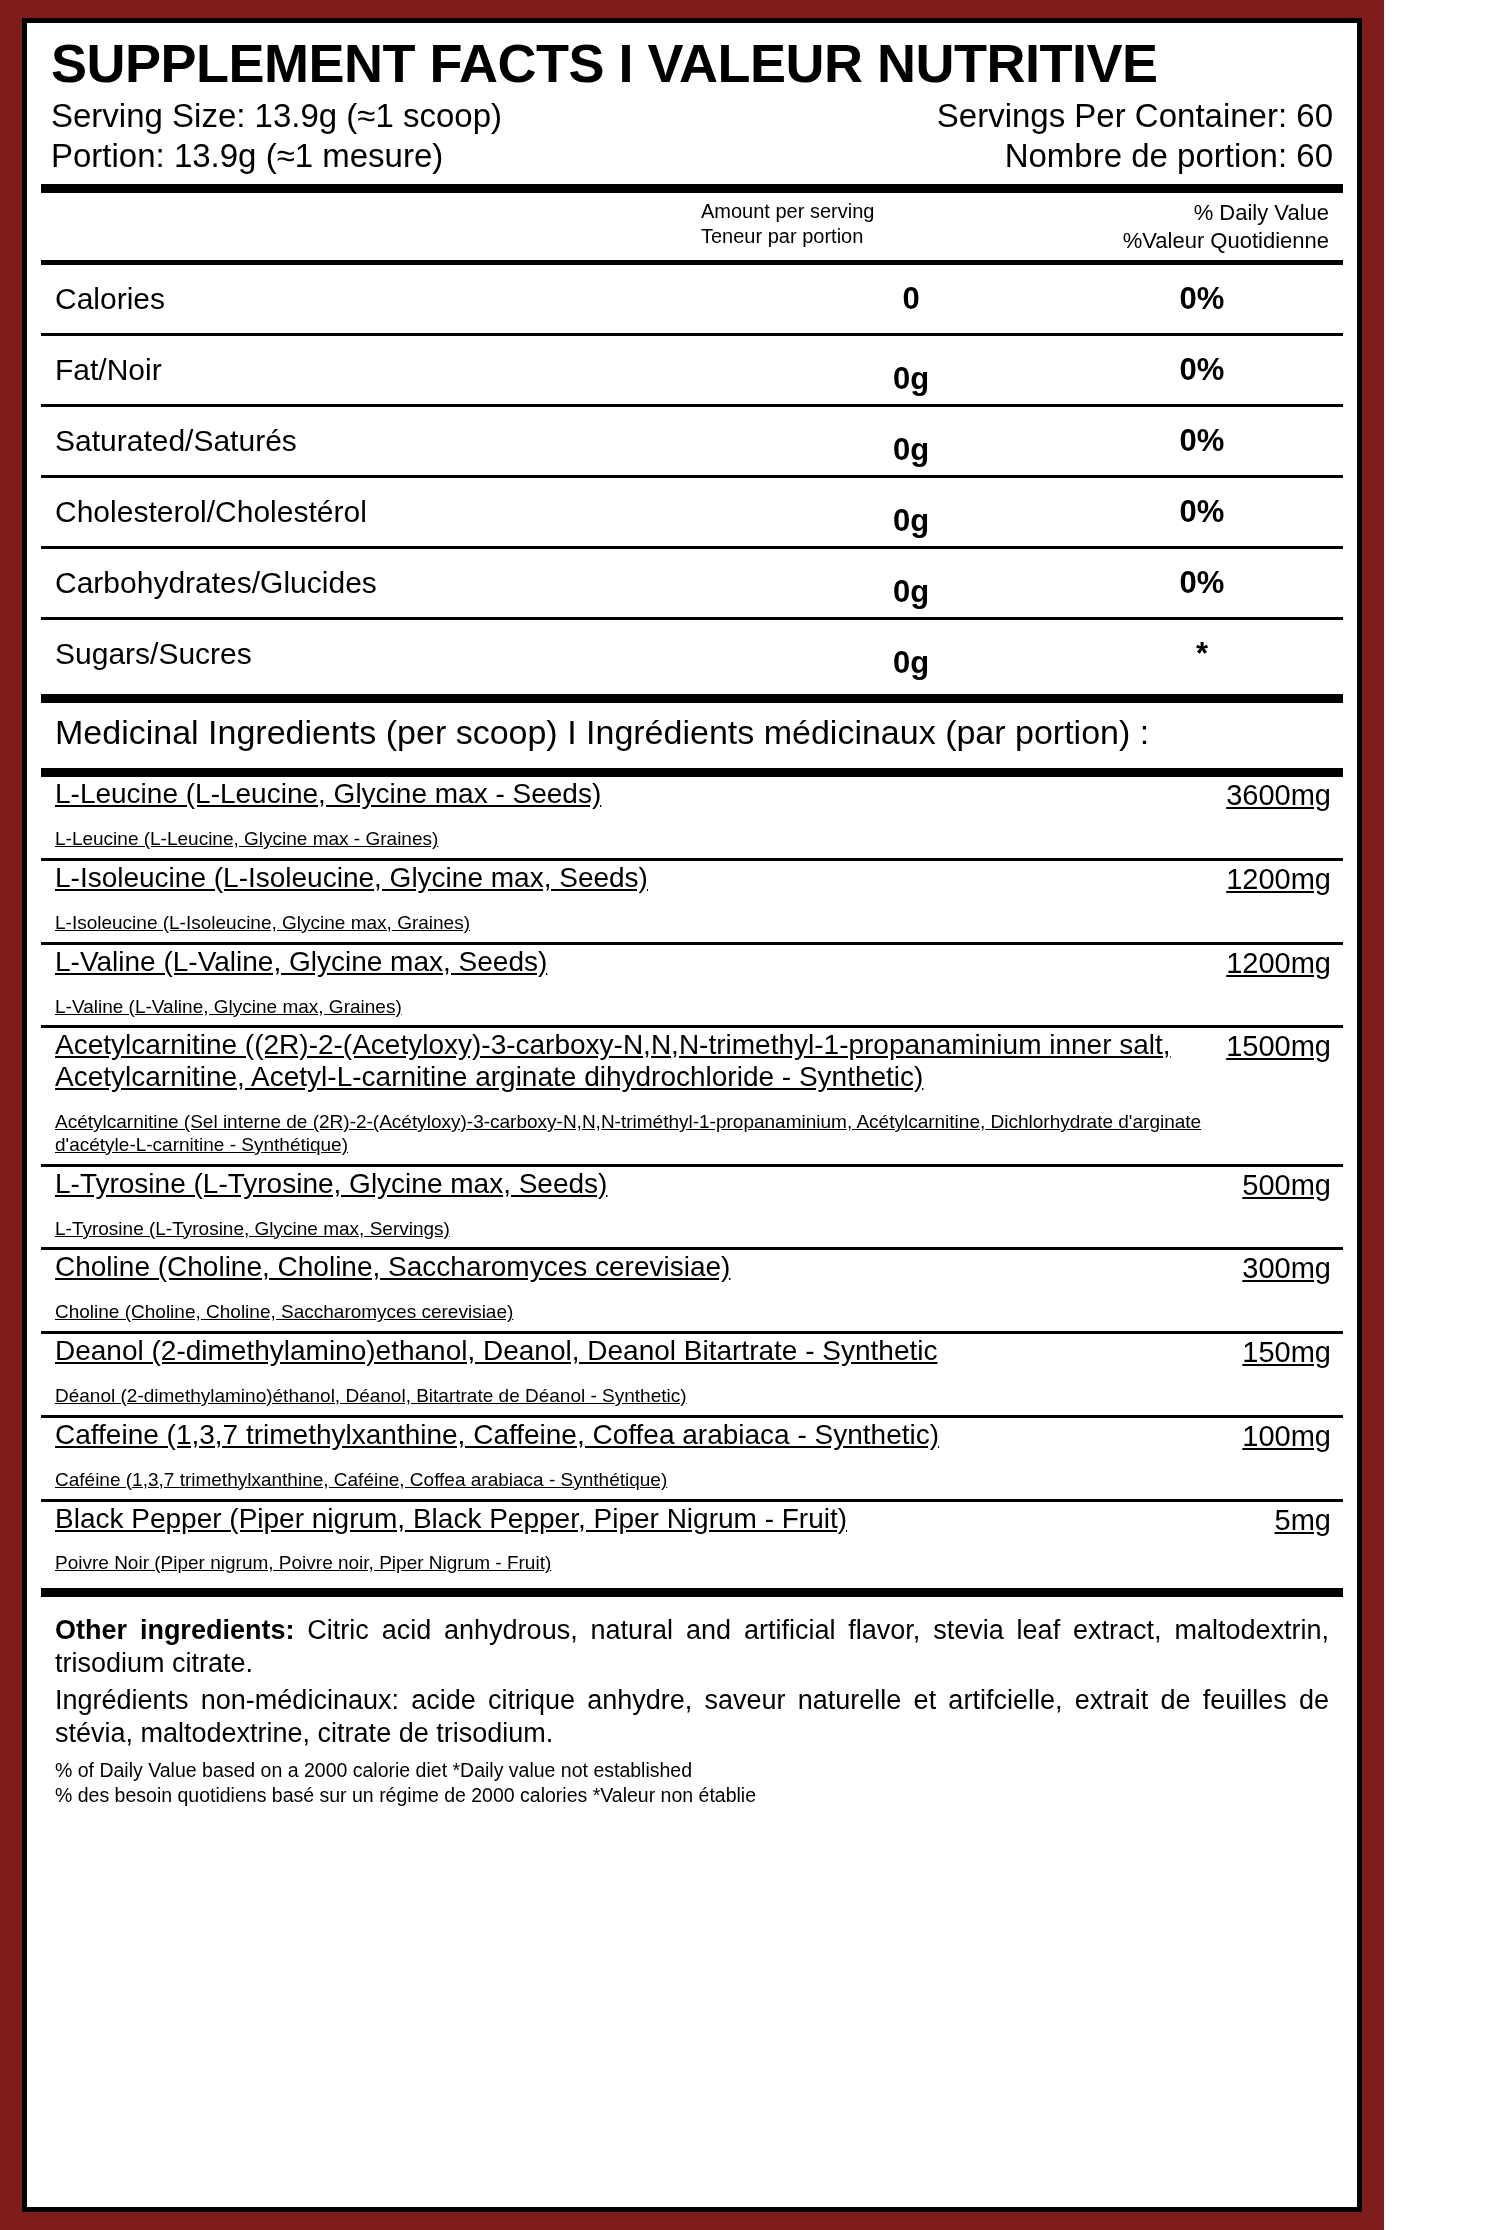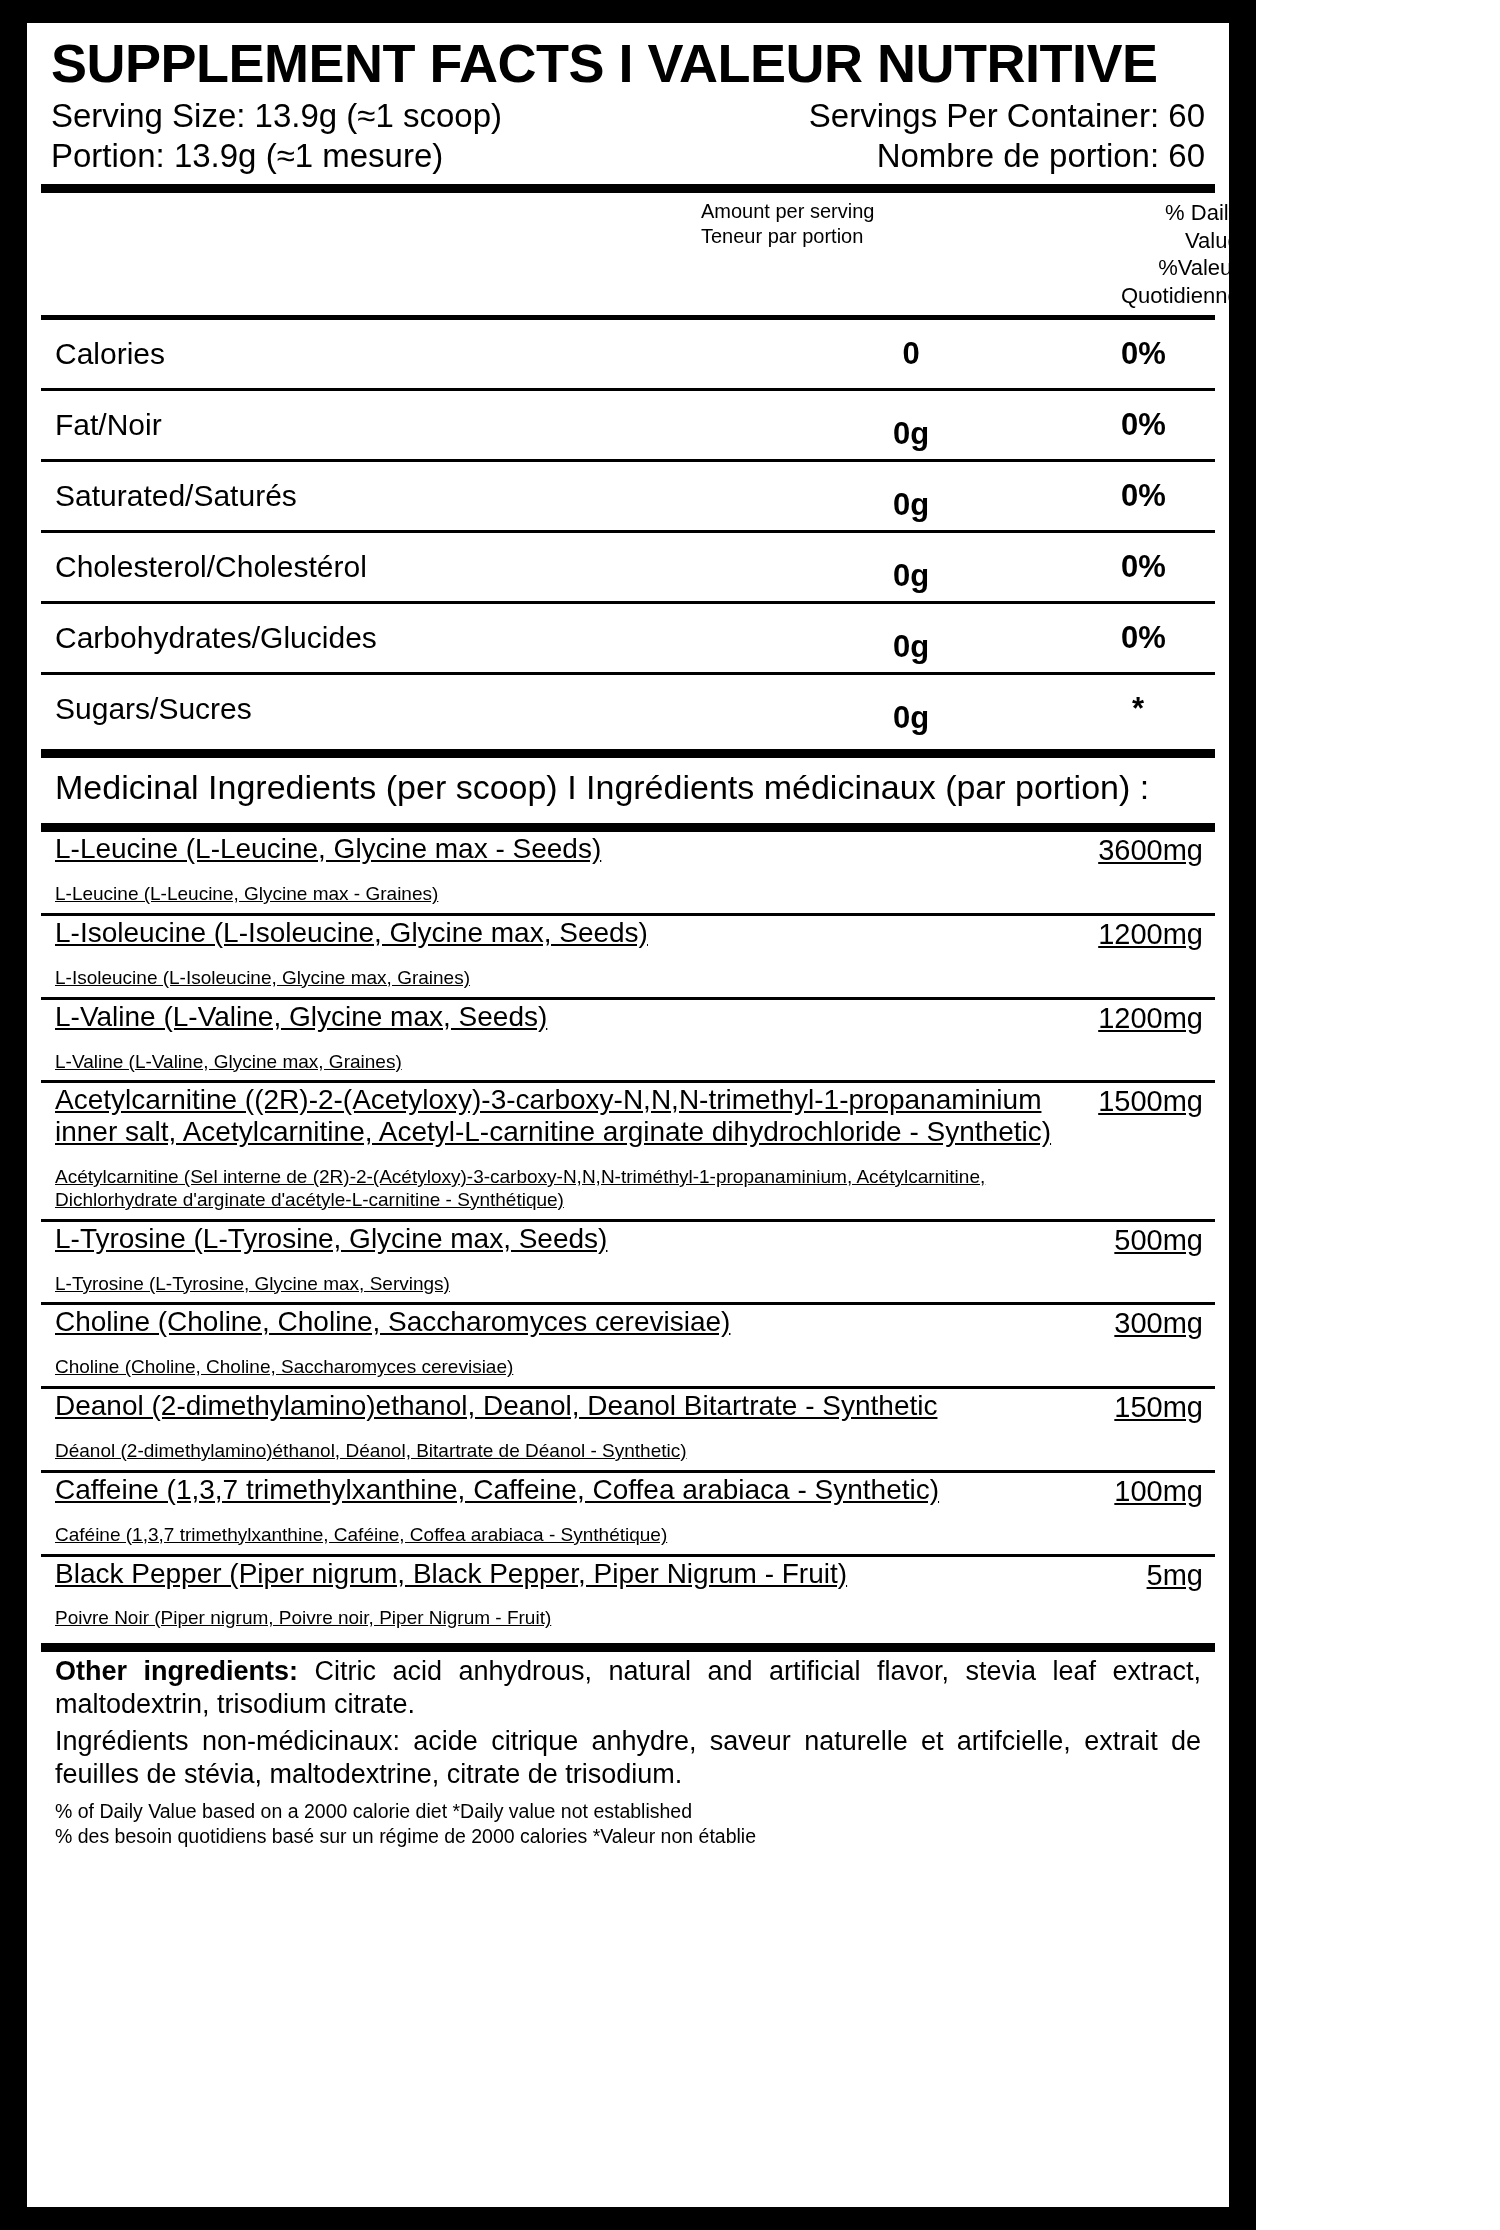--- a/index.html
+++ b/index.html
@@ -6,24 +6,24 @@
     margin: 0;
     padding: 0;
     background: #ffffff;
   }
   body {
     font-family: "Liberation Sans", sans-serif;
     color: #000000;
   }
   #panel {
     position: relative;
-    width: 1256px;
+    width: 1384px;
     height: 2230px;
     box-sizing: border-box;
-    background: #000000;
+    background: #7f1d1d;
     padding: 18px 22px;
   }
   .inner {
     background: #ffffff;
     width: 100%;
     height: 100%;
     box-sizing: border-box;
     border: 5px solid #000000;
     padding: 10px 14px 8px 14px;
     display: flex;
@@ -134,21 +134,21 @@
     margin-top: 18px;
   }
   .ing-amt {
     flex: 0 0 auto;
     font-size: 29px;
     white-space: nowrap;
     padding-top: 1px;
   }
   
   .other {
-    padding: 3px 14px 4px 14px;
+    padding: 17px 14px 4px 14px;
     font-size: 27px;
     line-height: 1.22;
     text-align: justify;
   }
   .other b { font-weight: bold; }
   .footnotes {
     padding: 4px 14px 0 14px;
     font-size: 19.5px;
     line-height: 1.3;
   }

